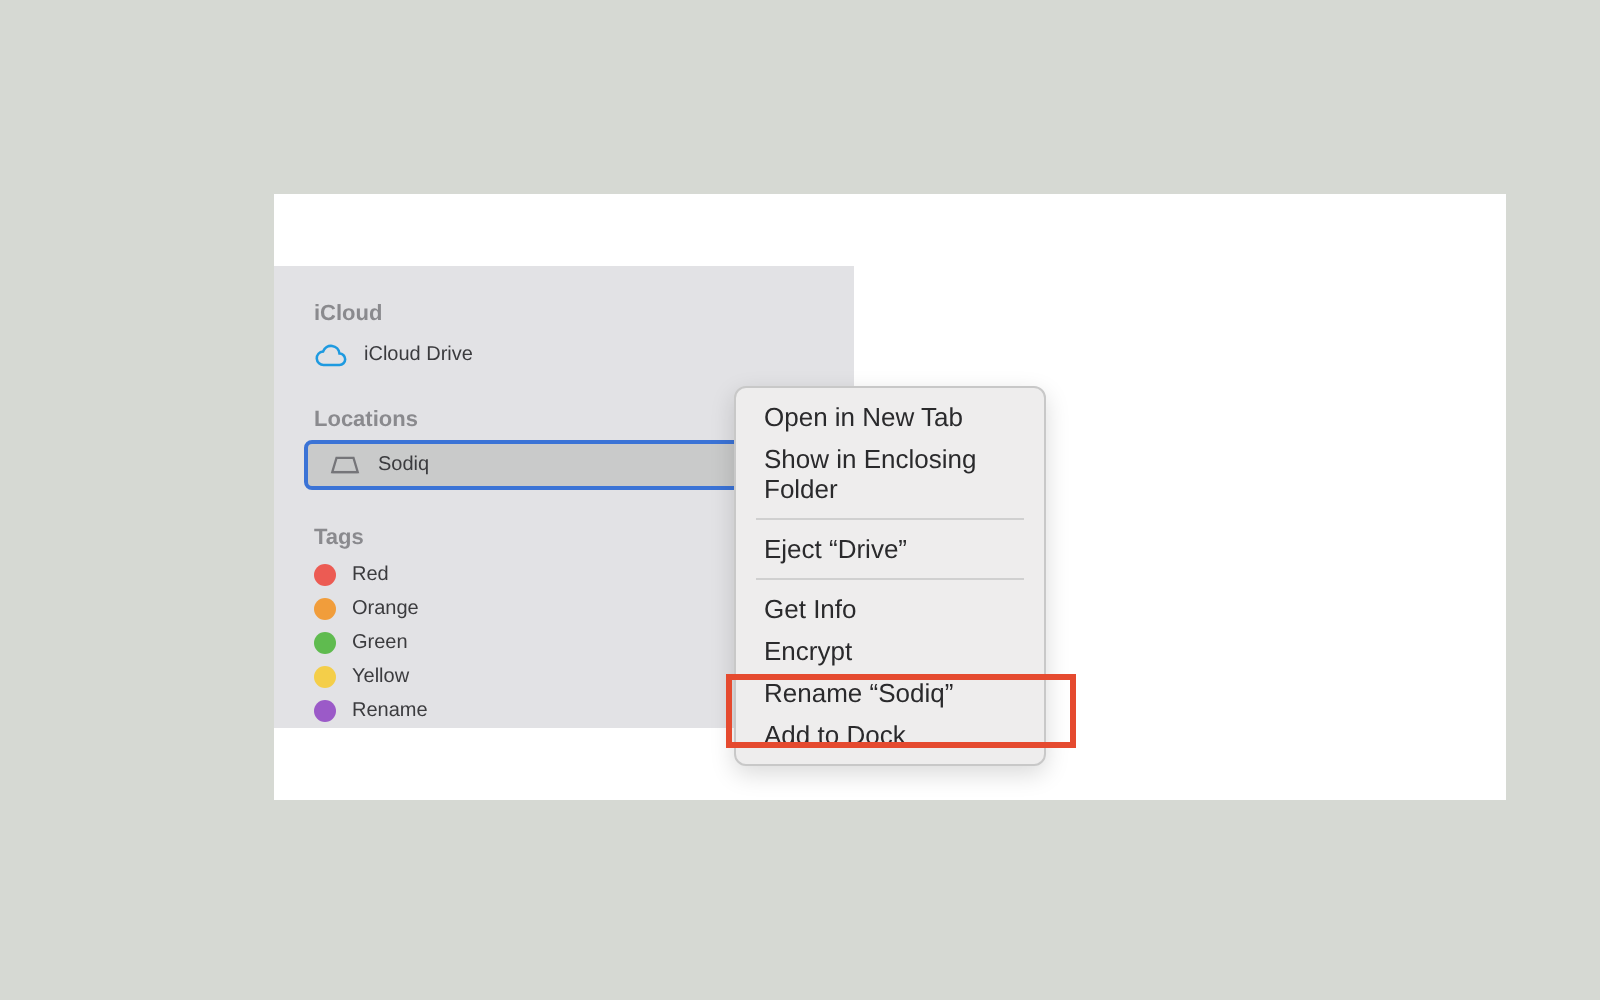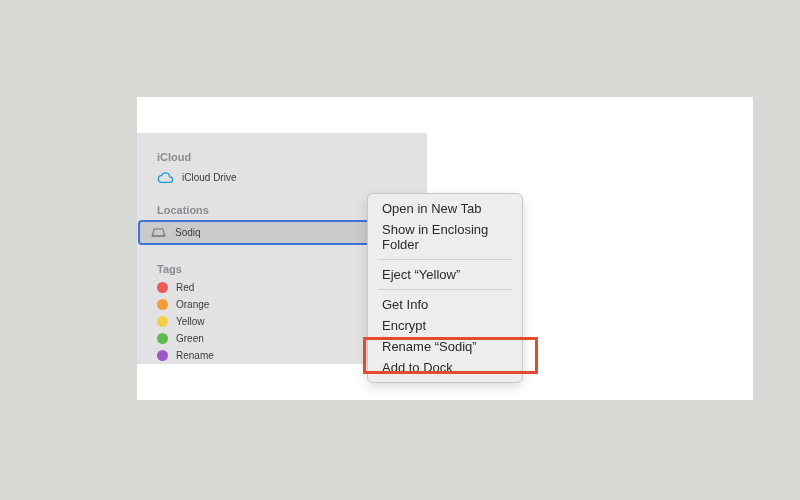--- a/index.html
+++ b/index.html
@@ -38,21 +38,21 @@
     gap: 8px;
     padding: 3px 20px;
     font-size: 10px;
     color: #3b3b3e;
     cursor: pointer;
   }
   .sidebar-item.selected {
     background: #c9caca;
     border: 2px solid #3b73d6;
     border-radius: 4px;
-    margin: 0 1px;
+    margin: 0 15px;
     padding: 3px 10px;
   }
   .tag-dot {
     width: 11px;
     height: 11px;
     border-radius: 50%;
   }
   .main-content {
     flex: 1;
     background: #fff;
@@ -126,43 +126,43 @@
 
     <div class="sidebar-item">
       <span class="tag-dot" style="background:#ec5b53"></span>
       <span>Red</span>
     </div>
     <div class="sidebar-item">
       <span class="tag-dot" style="background:#f19d3b"></span>
       <span>Orange</span>
     </div>
     <div class="sidebar-item">
+      <span class="tag-dot" style="background:#5fbb4f"></span>
+      <span>Green</span>
+    </div>
+    <div class="sidebar-item">
       <span class="tag-dot" style="background:#f4ce49"></span>
       <span>Yellow</span>
-    </div>
-    <div class="sidebar-item">
-      <span class="tag-dot" style="background:#5fbb4f"></span>
-      <span>Green</span>
     </div>
     <div class="sidebar-item">
       <span class="tag-dot" style="background:#9b5ac8"></span>
       <span>Rename</span>
     </div>
 
   </div>
   <div class="main-content">
     <div class="highlight-strip"></div>
   </div>
 </div>
 
 <div class="context-menu">
   <div class="context-menu-item">Open in New Tab</div>
   <div class="context-menu-item">Show in Enclosing Folder</div>
   <div class="menu-divider"></div>
-  <div class="context-menu-item">Eject “Yellow”</div>
+  <div class="context-menu-item">Eject “Drive”</div>
   <div class="menu-divider"></div>
   <div class="context-menu-item">Get Info</div>
   <div class="context-menu-item">Encrypt</div>
   <div class="context-menu-item">Rename “Sodiq”</div>
   <div class="context-menu-item">Add to Dock</div>
 </div>
 
 <div class="highlight-box"></div>
 
 </body></html>

